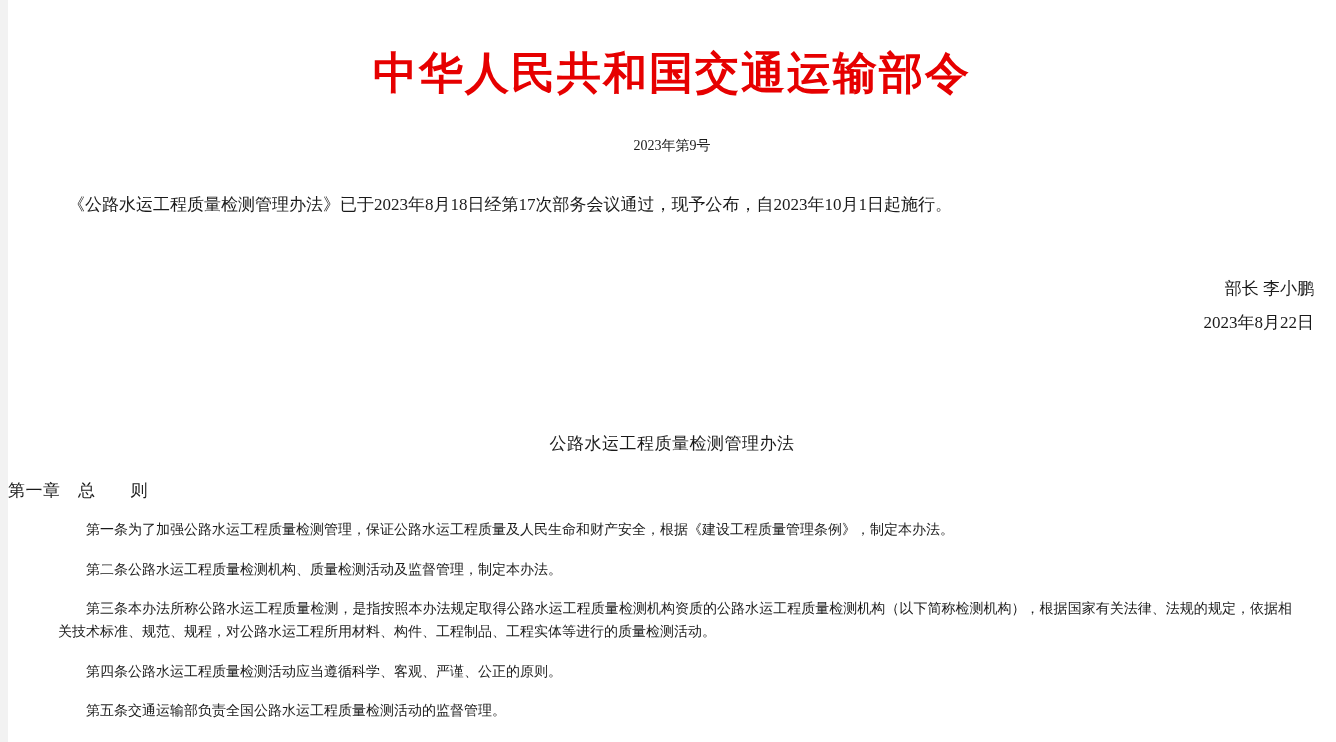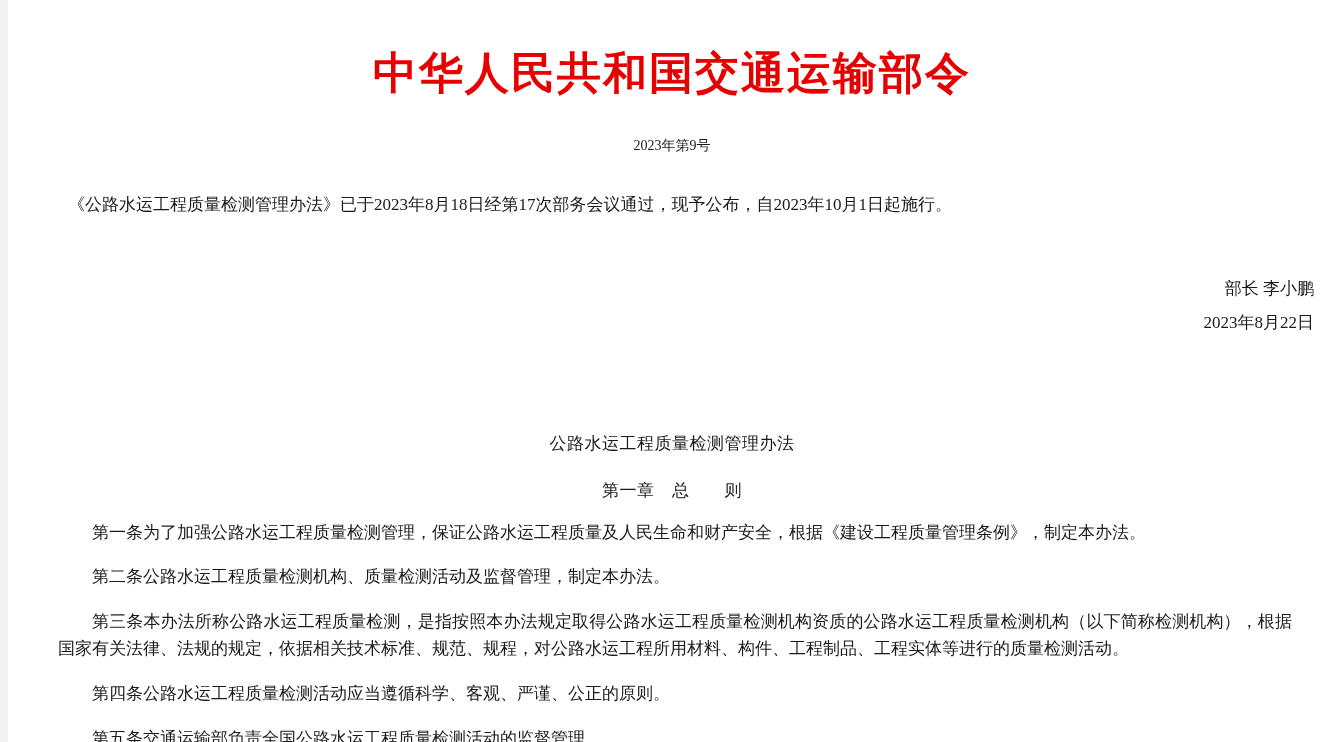--- a/index.html
+++ b/index.html
@@ -86,32 +86,32 @@
     padding-top: 92px;
     text-align: center;
     font-size: 17px;
     color: #1a1a1a;
     letter-spacing: 0.5px;
   }
 
   .chapter-heading {
     margin: 0;
     padding-top: 24px;
-    text-align: center;
+    text-align: left;
     font-size: 17px;
     color: #1a1a1a;
     letter-spacing: 0.5px;
   }
 
   .body-text {
     margin: 0;
     padding-top: 17px;
     padding-left: 50px;
     padding-right: 44px;
-    font-size: 17px;
+    font-size: 14px;
     color: #1a1a1a;
     line-height: 1.62;
     text-align: justify;
     text-indent: 2em;
   }
 </style>
 </head>
 <body>
 
 <div class="page">

